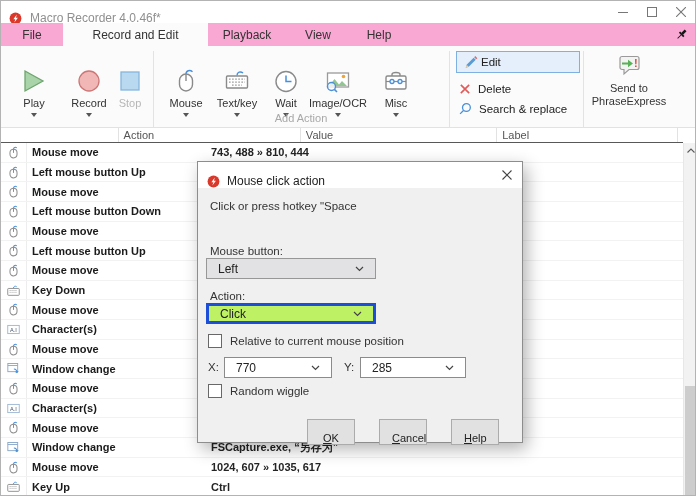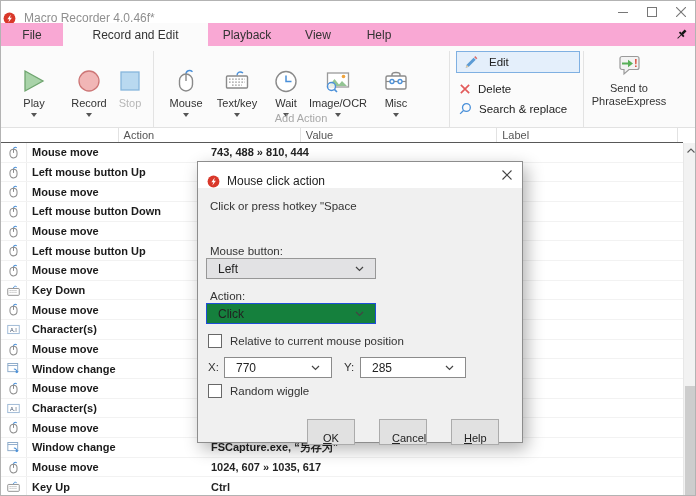--- a/index.html
+++ b/index.html
@@ -1,21 +1,21 @@
 <!DOCTYPE html>
 <html><head>
 <meta charset="utf-8">
 <style>
   html,body{margin:0;padding:0;background:#e8e8e8;}
   .win{position:relative;width:696px;height:496px;background:#fff;overflow:hidden;
        font-family:"Liberation Sans","DejaVu Sans",sans-serif;box-sizing:border-box;
        border:1px solid #b3b3b3;}
   
   .titlebar{position:absolute;left:0;top:0;width:100%;height:34px;background:#fff;
-            display:flex;align-items:center;padding-left:2px;box-sizing:border-box;gap:8px;}
+            display:flex;align-items:center;padding-left:8px;box-sizing:border-box;gap:8px;}
   .titlebar .title{font-size:12px;color:#8f8f8f;}
   .wc{position:absolute;right:0;top:0;height:22px;display:flex;}
   .wc .wbtn{width:29px;height:22px;display:flex;align-items:center;justify-content:center;}
   
   .tabbar{position:absolute;left:0;top:22px;width:100%;height:23px;background:#f9a8d4;
           display:flex;font-size:12px;color:#333;}
   .tab{display:flex;align-items:center;justify-content:center;height:100%;}
   .tab.selected{background:#fbfbfb;}
   .pin{position:absolute;right:7px;top:5px;}
   
@@ -25,21 +25,21 @@
   .big-btn{position:absolute;top:22px;display:flex;flex-direction:column;align-items:center;}
   .big-ic{width:26px;height:26px;}
   .big-label{font-size:11px;color:#333;margin-top:3px;line-height:12px;white-space:nowrap;}
   .big-label.disabled{color:#b7b7b7;}
   .drop{margin-top:4px;width:0;height:0;border-left:3.5px solid transparent;
         border-right:3.5px solid transparent;border-top:4px solid #555;}
   .grp-label{position:absolute;left:152px;width:296px;bottom:3px;text-align:center;
              font-size:11px;color:#a8a8a8;}
   .edit-btn{position:absolute;left:455px;top:5px;width:124px;height:22px;box-sizing:border-box;
             border:1px solid #7fb0e2;background:#e4effb;display:flex;align-items:center;
-            padding-left:7px;gap:11px;font-size:11.5px;color:#222;}
+            padding-left:7px;gap:3px;font-size:11.5px;color:#222;}
   .mini-row{position:absolute;left:458px;height:19px;display:flex;align-items:center;gap:7px;
             font-size:11.5px;color:#222;}
   .sendto{position:absolute;left:578px;top:6px;width:100px;display:flex;flex-direction:column;
           align-items:center;font-size:11px;color:#333;text-align:center;line-height:13px;}
   
   .thead{position:absolute;left:0;top:127px;width:682px;height:15px;display:flex;
          font-size:11px;color:#555;background:#fff;border-bottom:1px solid #585858;
          box-sizing:border-box;}
   .th{box-sizing:border-box;padding:1px 0 0 5px;border-left:1px solid #e2e2e2;overflow:hidden;margin-left:48px;}
   .th:first-child{border-left:none;}
@@ -64,21 +64,21 @@
           box-sizing:border-box;font-size:11.5px;color:#333;}
   .dlg-title{height:26px;background:#fff;display:flex;align-items:flex-end;padding-left:9px;
              gap:7px;font-size:12px;color:#222;}
   .dlg-close{position:absolute;right:5px;top:4px;width:20px;height:18px;display:flex;
              align-items:center;justify-content:center;}
   .dlg-body{position:absolute;left:0;top:26px;right:0;bottom:0;}
   .abs{position:absolute;}
   .combo{position:absolute;height:21px;box-sizing:border-box;display:flex;align-items:center;
          justify-content:space-between;padding:0 11px;font-size:12px;color:#222;}
   .combo-gray{background:#e2e2e4;border:1px solid #979797;}
-  .combo-focus{background:#15803d;border:1px solid #1d4ed8;}
+  .combo-focus{background:#bef264;border:3px solid #1d4ed8;}
   .combo-white{background:#fff;border:1px solid #8b8b8b;}
   .chk{position:absolute;left:10px;display:flex;align-items:center;gap:8px;}
   .chk .box{width:12px;height:12px;background:#fff;border:1px solid #686868;flex:0 0 auto;}
   .dlg-btn{position:absolute;top:231px;width:48px;height:21px;background:#e1e1e1;
            border:1px solid #ababab;font-size:11px;color:#222;padding:12px;
            font-family:"Liberation Sans","DejaVu Sans",sans-serif;}
   .dlg-btn span{display:block;}
   .dlg-btn span::first-letter{text-decoration:underline;}
 </style>
 </head>

